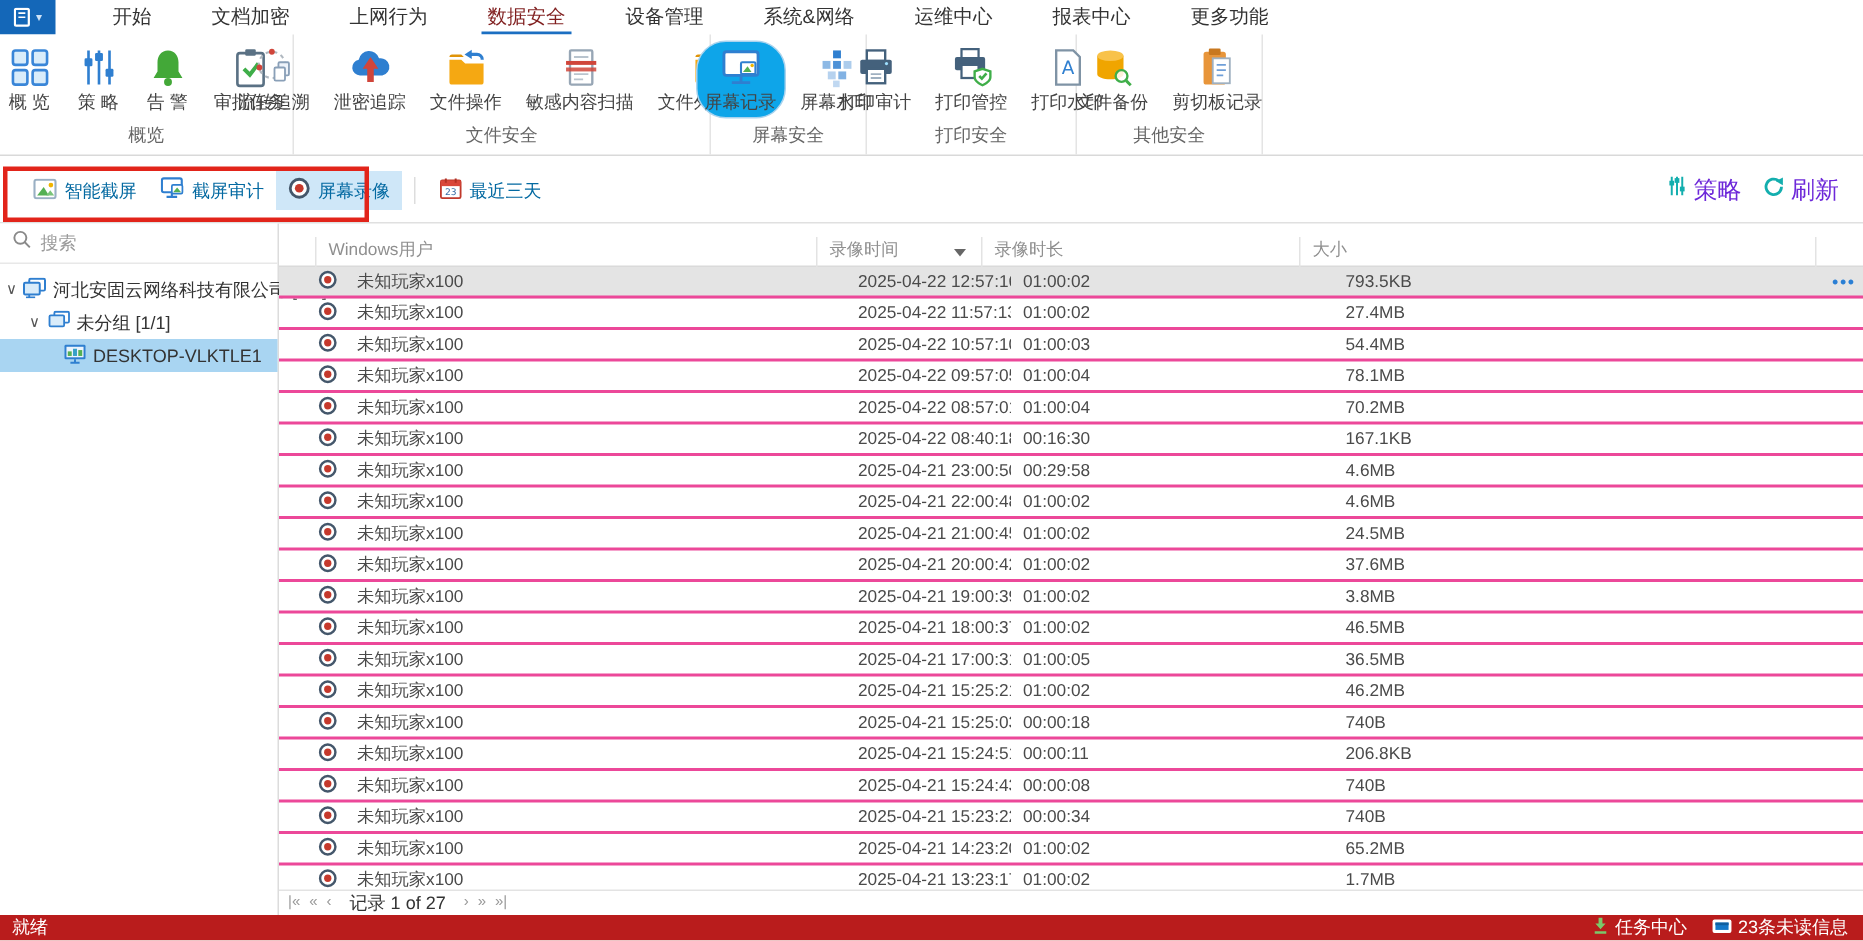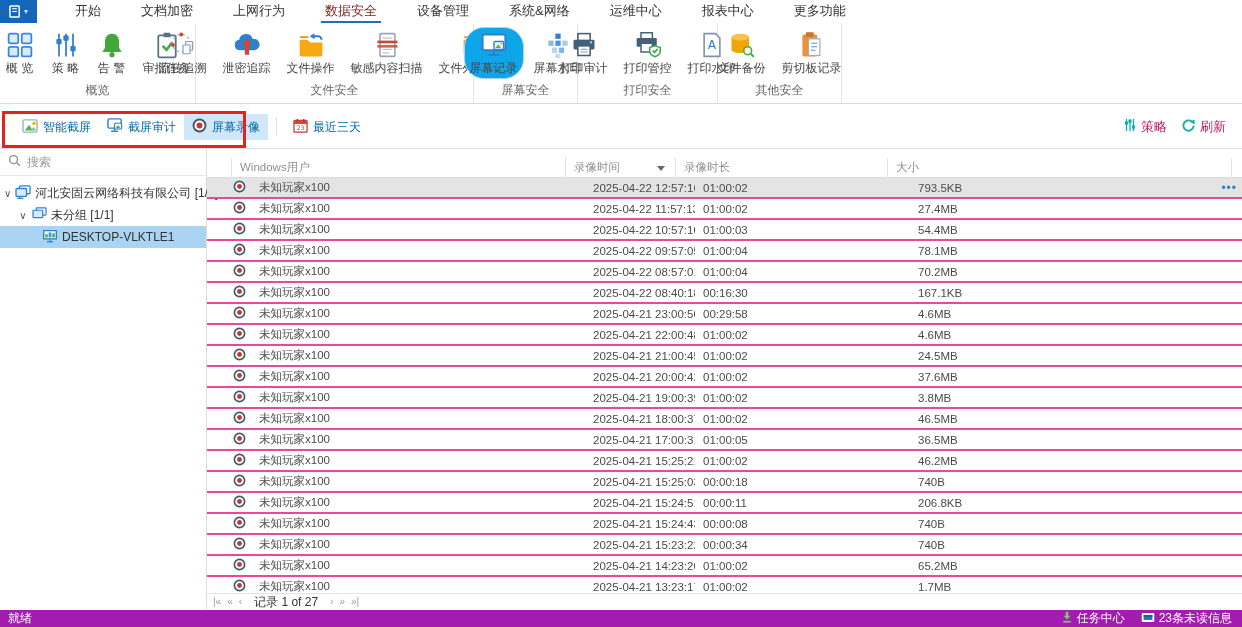--- a/index.html
+++ b/index.html
@@ -27,27 +27,27 @@
   .rlabel { text-align:center; font-size:12px; color:#666; padding-bottom:4px; }
 
   
   .subbar { position:absolute; top:104px; left:0; right:0; height:45px; background:#fff; border-bottom:1px solid #e0e0e0; }
   .red-box { position:absolute; left:2px; top:7px; width:244px; height:37px; border:3px solid #e2241a; pointer-events:none; }
   .sub-left { position:absolute; left:14px; top:11px; display:flex; align-items:center; height:24px; }
   .tool-btn { display:flex; align-items:center; gap:5px; font-size:12px; color:#0369a1; padding:4px 8px; cursor:pointer; white-space:nowrap; }
   .tool-btn.selected { background:#cfe7f8; }
   .v-div { width:1px; height:18px; background:#ddd; margin:0 8px; }
   .sub-right { position:absolute; right:16px; top:11px; display:flex; align-items:center; height:24px; gap:14px; }
-  .teal-btn { display:flex; align-items:flex-start; gap:4px; font-size:13px; color:#be185d; cursor:pointer; }
+  .teal-btn { display:flex; align-items:flex-start; gap:4px; font-size:16px; color:#6d28d9; cursor:pointer; }
 
   
   .content { position:absolute; top:149px; left:0; right:0; height:461px; display:flex; }
 
   
-  .sidebar { width:207px; border-right:1px solid #dcdcdc; background:#fff; flex:none; }
+  .sidebar { width:186px; border-right:1px solid #dcdcdc; background:#fff; flex:none; }
   .search-row { height:27px; border-bottom:1px solid #e8e8e8; display:flex; align-items:center; padding-left:8px; gap:6px; }
   .search-row .ph { font-size:12px; color:#9a9a9a; }
   .tree { padding-top:6px; }
   .tnode { height:22px; display:flex; align-items:center; gap:4px; font-size:12px; color:#333; cursor:pointer; white-space:nowrap; }
   .tnode .caret { color:#555; font-size:10px; width:10px; text-align:center; }
   .tnode.selected { background:#a9d5f2; }
   .lv0 { padding-left:4px; }
   .lv1 { padding-left:18px; }
   .lv2 { padding-left:42px; }
 
@@ -66,21 +66,21 @@
   .trow .csize { padding-left:11px; }
   .row-menu { display:none; position:absolute; right:5px; top:0; line-height:21px; color:#2a7fd4; font-size:12px; letter-spacing:1px; cursor:pointer; }
   .trow.selected .row-menu { display:block; }
 
   
   .pager { height:17px; border-top:1px solid #e3e3e3; display:flex; align-items:center; gap:6px; padding-left:6px; background:#fff; }
   .pbtn { font-size:10px; color:#9a9a9a; cursor:pointer; line-height:14px; }
   .pcount { font-size:12px; color:#333; margin:0 6px; white-space:nowrap; }
 
   
-  .statusbar { position:absolute; left:0; right:0; bottom:0; height:17px; background:#a21caf; display:flex; align-items:center; color:#fff; font-size:12px; }
+  .statusbar { position:absolute; left:0; right:0; bottom:0; height:17px; background:#b91c1c; display:flex; align-items:center; color:#fff; font-size:12px; }
   .sb-left { padding-left:8px; }
   .sb-right { margin-left:auto; display:flex; align-items:center; gap:16px; padding-right:10px; }
   .sb-item { display:flex; align-items:center; gap:4px; cursor:pointer; }
 </style>
 </head>
 <body>
 
 <div class="app">
 
   <div class="menubar">

